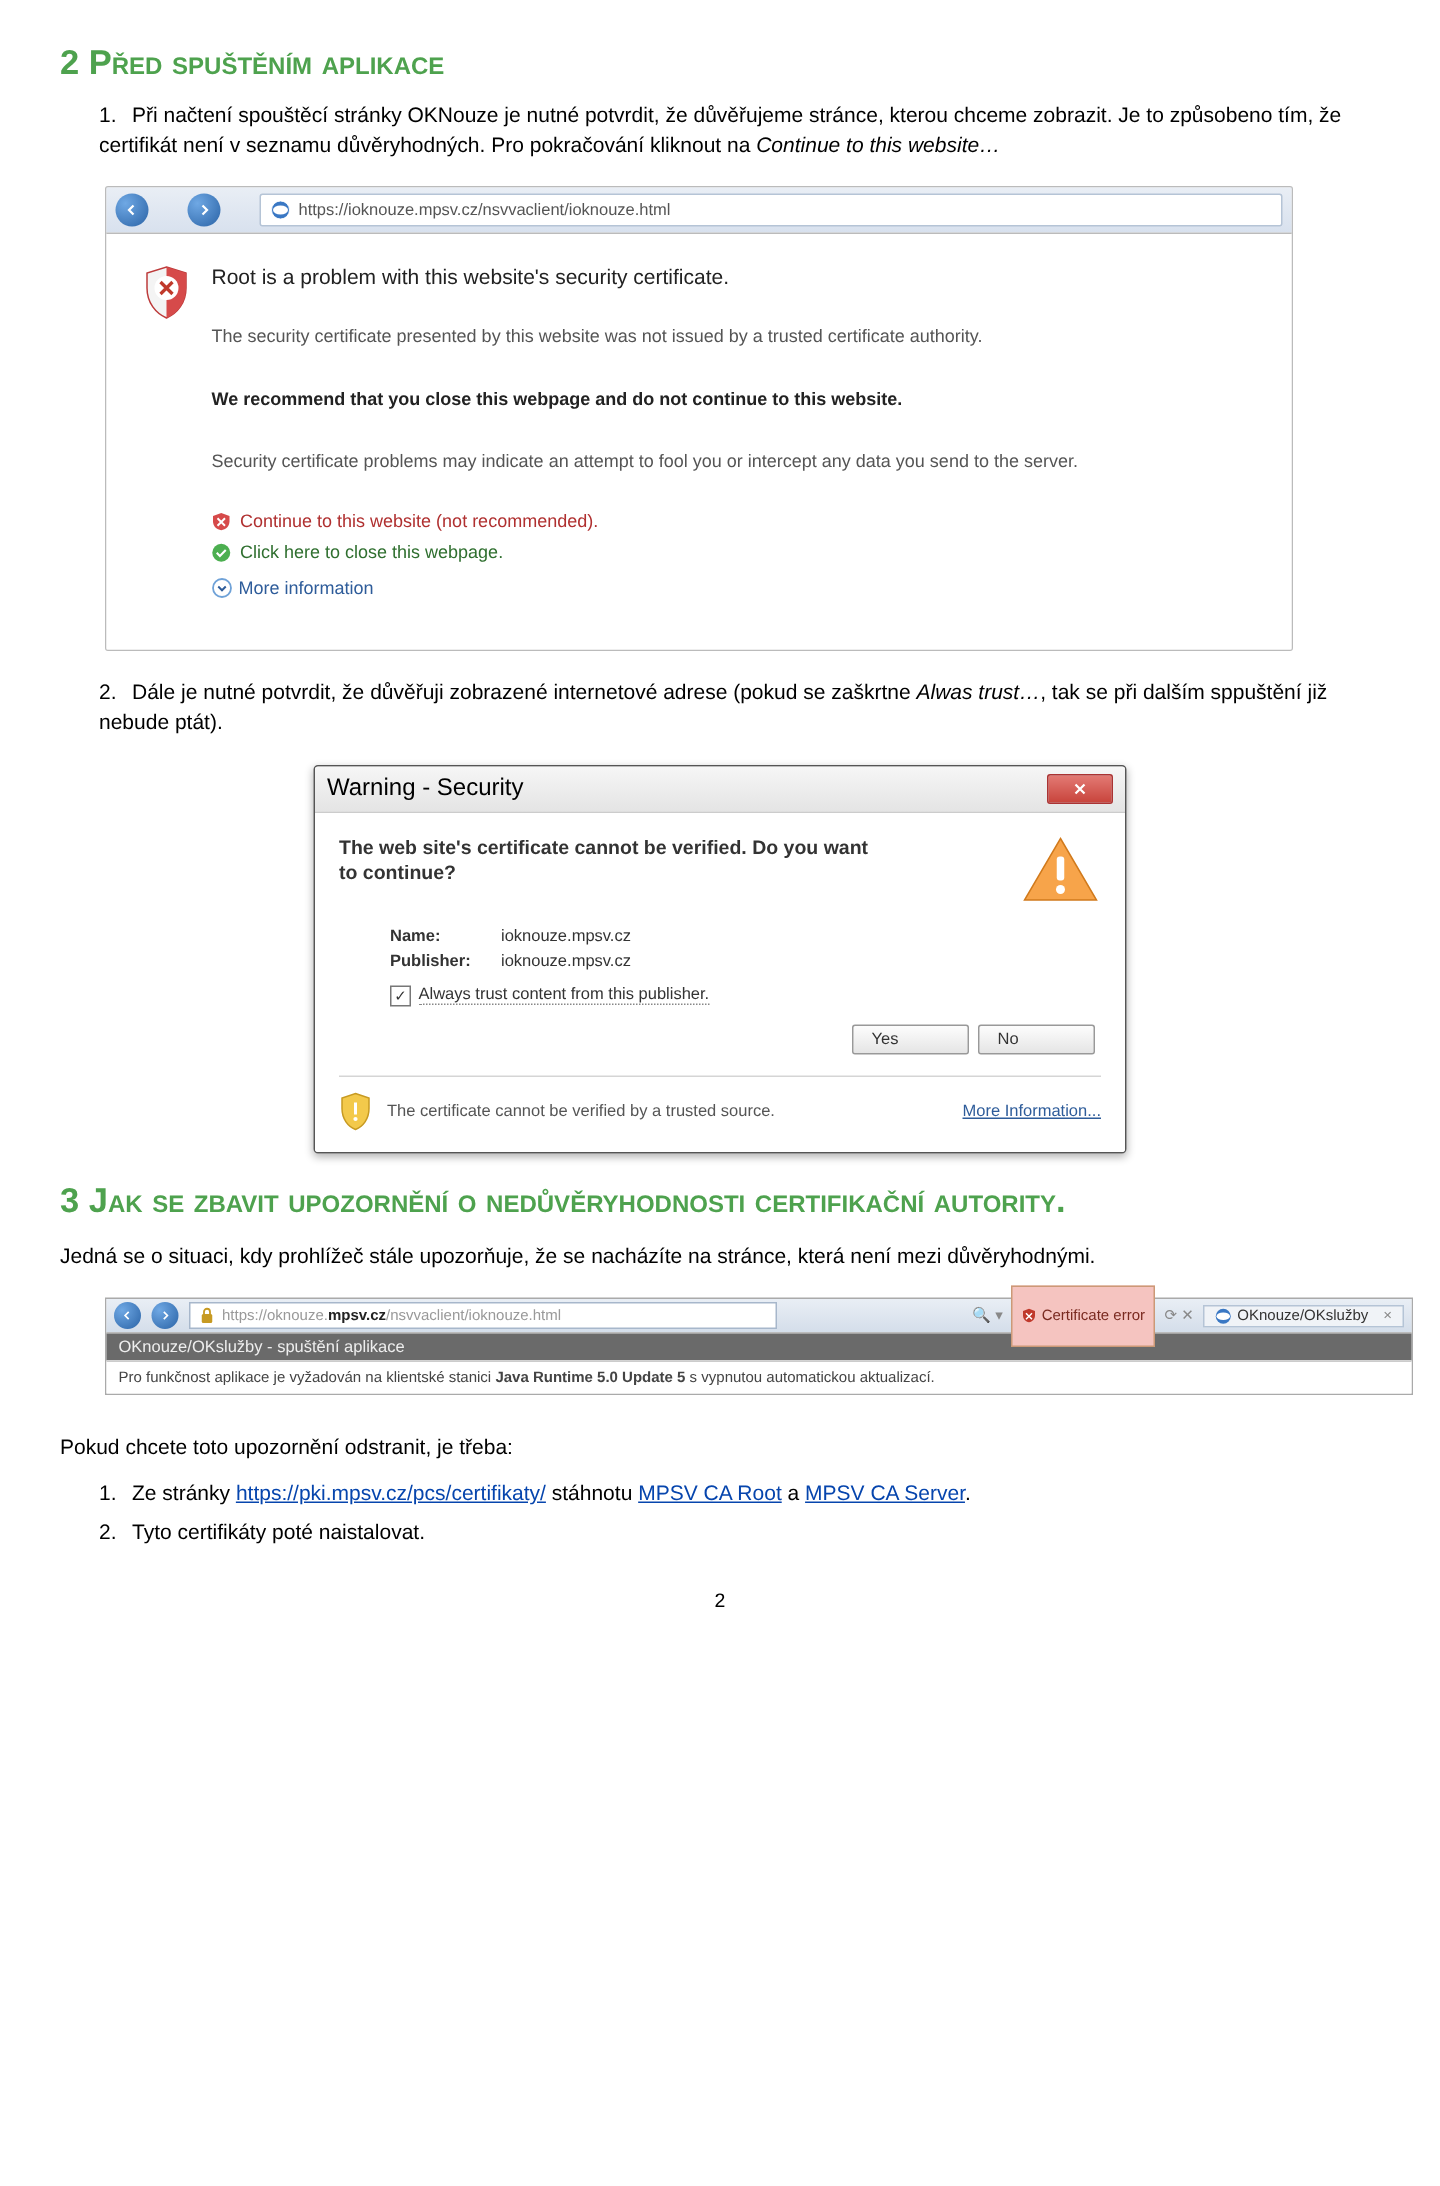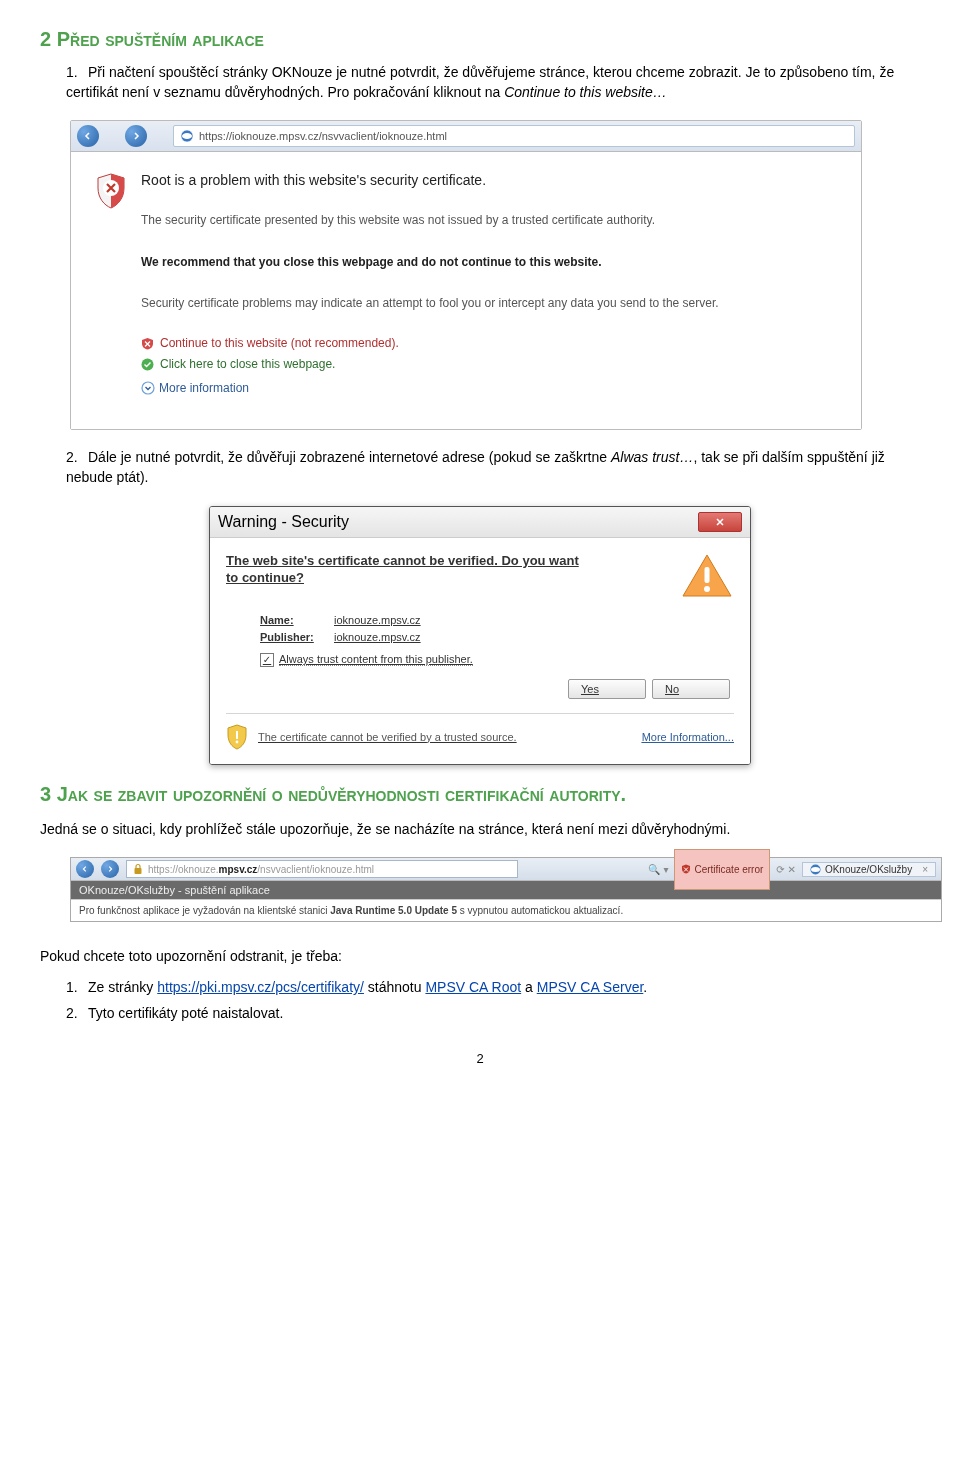--- a/index.html
+++ b/index.html
@@ -8,21 +8,21 @@
     font-size: 14px;
     color: #000;
     background: #fff;
     width: 960px;
   }
   .page {
     padding: 20px 40px 40px 40px;
   }
   h2.section {
     color: #4ea24e;
-    font-size: 20px;
+    font-size: 23px;
     font-weight: bold;
     font-variant: small-caps;
     margin: 8px 0 12px 0;
   }
   .num-item {
     margin: 6px 0 6px 26px;
     line-height: 1.4;
   }
   .num-item .n {
     display: inline-block;
@@ -120,21 +120,20 @@
     border: 1px solid #a33;
     border-radius: 2px;
     display: flex; align-items: center; justify-content: center;
     color: #fff; font-size: 11px;
   }
   .dlg-body {
     padding: 14px 16px;
     background: #fff;
     font-size: 11px;
     color: #333;
-    text-decoration: underline;
   }
   .dlg-toprow { display: flex; gap: 14px; align-items: flex-start; }
   .dlg-q { font-weight: bold; font-size: 13px; line-height: 1.35; max-width: 360px; }
   .warn-tri {
     width: 54px; height: 48px;
     display: flex; align-items: center; justify-content: center;
     margin-left: auto;
   }
   .dlg-fields { margin: 14px 0 10px 34px; }
   .dlg-field-row { margin: 5px 0; display: flex; gap: 10px; }

